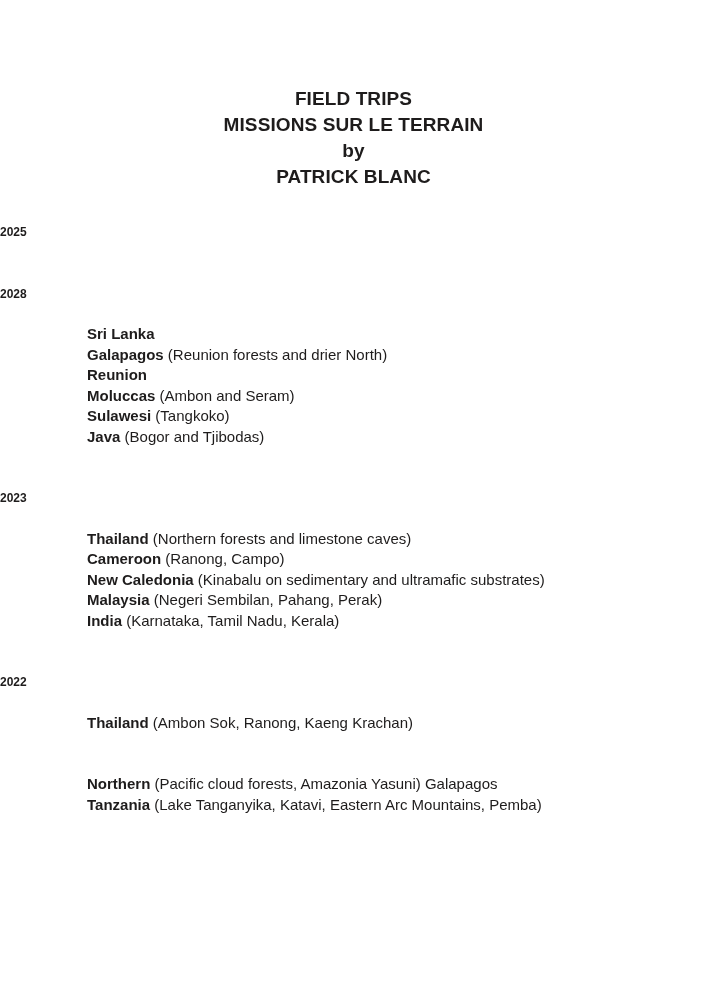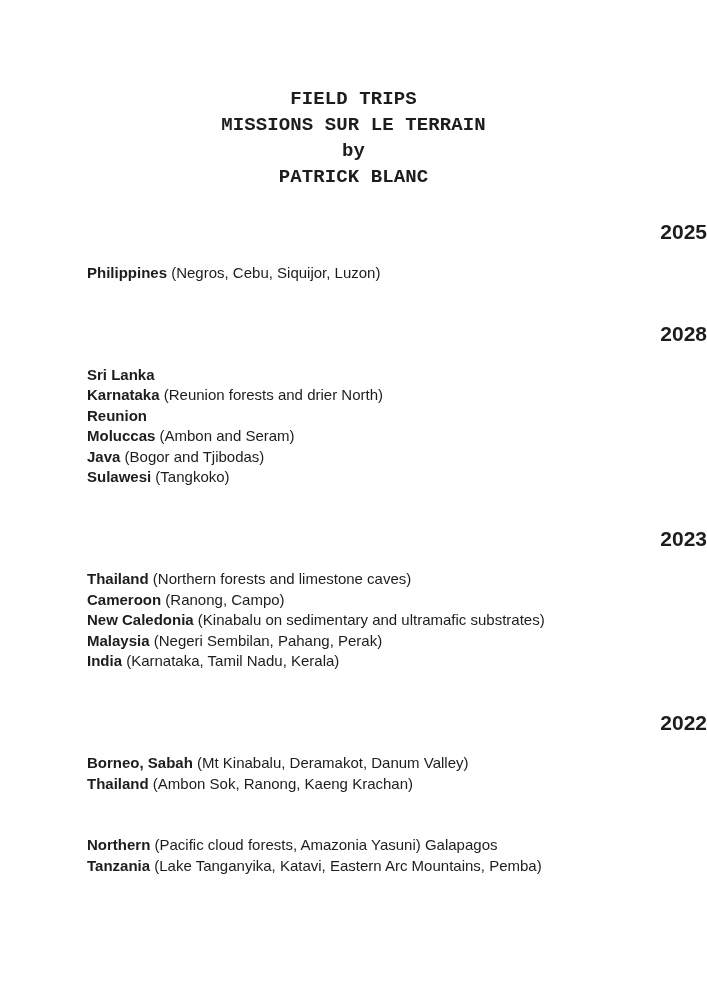--- a/index.html
+++ b/index.html
@@ -20,32 +20,31 @@
     background: #ffffff;
     box-sizing: border-box;
     padding-top: 86px;
   }
   .title-block {
     text-align: center;
     font-weight: 700;
     font-size: 19px;
     line-height: 26px;
     letter-spacing: 0.1px;
-    font-family: Liberation Mono, monospace;
   }
   .sections {
     margin-top: 32px;
   }
   .section {
     margin-bottom: 41px;
   }
   .section-year {
-    text-align: right;
+    text-align: left;
     font-weight: 700;
-    font-size: 21px;
+    font-size: 12px;
     line-height: 20.5px;
     margin: 2px 0 20px 0;
   }
   .entries {
     padding-left: 87px;
     padding-right: 40px;
     font-size: 15px;
     line-height: 20.5px;
   }
   .entry-place {
@@ -63,39 +62,36 @@
   <div class="title-block">
     <div>FIELD TRIPS</div>
     <div>MISSIONS SUR LE TERRAIN</div>
     <div>by</div>
     <div>PATRICK BLANC</div>
   </div>
 
   <div class="sections">
     <div class="section">
       <div class="section-year">2025</div>
-      <div class="entries">
-    <div class="entry"><span class="entry-place">Philippines</span><span class="entry-details"> (Negros, Cebu, Siquijor, Luzon)</span></div>
-  </div>
     </div>
 
     <div class="section">
       <div class="section-year">2028</div>
       <div class="entries">
     <div class="entry"><span class="entry-place">Sri Lanka</span><span class="entry-details"></span></div>
 
-    <div class="entry"><span class="entry-place">Karnataka</span><span class="entry-details"> (Reunion forests and drier North)</span></div>
+    <div class="entry"><span class="entry-place">Galapagos</span><span class="entry-details"> (Reunion forests and drier North)</span></div>
 
     <div class="entry"><span class="entry-place">Reunion</span><span class="entry-details"></span></div>
 
     <div class="entry"><span class="entry-place">Moluccas</span><span class="entry-details"> (Ambon and Seram)</span></div>
 
+    <div class="entry"><span class="entry-place">Sulawesi</span><span class="entry-details"> (Tangkoko)</span></div>
+
     <div class="entry"><span class="entry-place">Java</span><span class="entry-details"> (Bogor and Tjibodas)</span></div>
-
-    <div class="entry"><span class="entry-place">Sulawesi</span><span class="entry-details"> (Tangkoko)</span></div>
   </div>
     </div>
 
     <div class="section">
       <div class="section-year">2023</div>
       <div class="entries">
     <div class="entry"><span class="entry-place">Thailand</span><span class="entry-details"> (Northern forests and limestone caves)</span></div>
 
     <div class="entry"><span class="entry-place">Cameroon</span><span class="entry-details"> (Ranong, Campo)</span></div>
 
@@ -103,21 +99,20 @@
 
     <div class="entry"><span class="entry-place">Malaysia</span><span class="entry-details"> (Negeri Sembilan, Pahang, Perak)</span></div>
 
     <div class="entry"><span class="entry-place">India</span><span class="entry-details"> (Karnataka, Tamil Nadu, Kerala)</span></div>
   </div>
     </div>
 
     <div class="section">
       <div class="section-year">2022</div>
       <div class="entries">
-    <div class="entry"><span class="entry-place">Borneo, Sabah</span><span class="entry-details"> (Mt Kinabalu, Deramakot, Danum Valley)</span></div>
 
     <div class="entry"><span class="entry-place">Thailand</span><span class="entry-details"> (Ambon Sok, Ranong, Kaeng Krachan)</span></div>
   </div>
     </div>
 
     <div class="section">
       <div class="entries">
     <div class="entry"><span class="entry-place">Northern</span><span class="entry-details"> (Pacific cloud forests, Amazonia Yasuni) Galapagos</span></div>
 
     <div class="entry"><span class="entry-place">Tanzania</span><span class="entry-details"> (Lake Tanganyika, Katavi, Eastern Arc Mountains, Pemba)</span></div>

